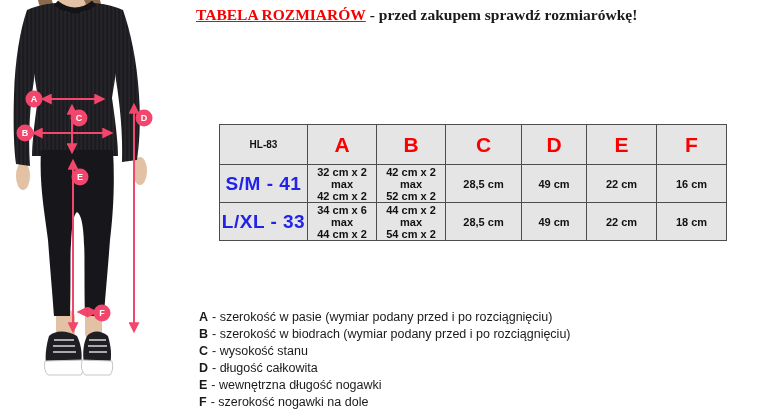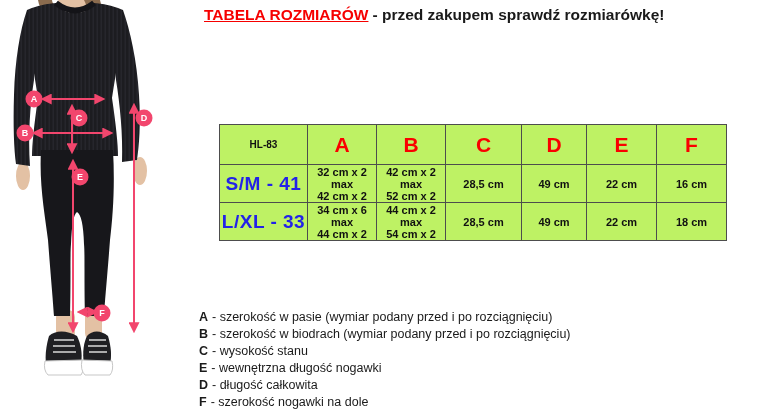--- a/index.html
+++ b/index.html
@@ -7,32 +7,32 @@
               font-family:"Liberation Sans", sans-serif; color:#1a1a1a; }
   .canvas { position:relative; width:768px; height:420px; background:#fff; }
 
   
   .photo { position:absolute; left:0; top:0; width:190px; height:420px; }
   .photo svg { display:block; }
   .marker-letter { font-family:"Liberation Sans", sans-serif; font-size:9px; font-weight:bold;
                    fill:#ffffff; text-anchor:middle; }
 
   
-  .header-block { position:absolute; left:204px; top:5px; width:560px; }
+  .header-block { position:absolute; left:196px; top:5px; width:560px;font-family:Liberation Serif, serif; }
   .headline { font-size:15.5px; font-weight:bold; line-height:20px; }
   .headline .title { color:#f60000; text-decoration:underline; }
   .headline .suffix { color:#1a1a1a; margin-left:4px; }
   .bullets { list-style:none; margin-top:6px; margin-left:22px; }
   .bullets li { font-size:13.5px; font-weight:bold; line-height:19px; position:relative; padding-left:13px; }
   .bullets li::before { content:"•"; position:absolute; left:0; top:0; }
 
   
   .size-table { position:absolute; left:219px; top:124px; border-collapse:collapse; table-layout:fixed; }
   .size-table td, .size-table th { border:1px solid #4d4d4d; text-align:center; vertical-align:middle;
-                                   padding:0; background:#bef264; }
+                                   padding:0; background:#e5e5e5; }
   .size-table tr.head td { height:40px; }
   .size-table tr.datarow td { height:38px; }
   .model-code { font-size:10px; font-weight:bold; color:#111; }
   .col-letter { font-size:21px; font-weight:bold; color:#fa0000; }
   .size-label { font-size:19px; font-weight:bold; color:#2222e8; letter-spacing:0.5px; }
   .val { font-size:11px; font-weight:bold; line-height:12px; white-space:pre-line; color:#111; }
 
   
   .legend { position:absolute; left:199px; top:309px; }
   .legend-row { font-size:12.5px; line-height:17px; color:#1a1a1a; }
@@ -185,18 +185,18 @@
       <td class="val">22 cm</td>
       <td class="val">18 cm</td>
     </tr>
   </tbody>
     </table>
 
   <div class="legend">
     <div class="legend-row"><b>A</b><span>- szerokość w pasie (wymiar podany przed i po rozciągnięciu)</span></div>
     <div class="legend-row"><b>B</b><span>- szerokość w biodrach (wymiar podany przed i po rozciągnięciu)</span></div>
     <div class="legend-row"><b>C</b><span>- wysokość stanu</span></div>
+    <div class="legend-row"><b>D</b><span>- długość całkowita</span></div>
     <div class="legend-row"><b>E</b><span>- wewnętrzna długość nogawki</span></div>
-    <div class="legend-row"><b>D</b><span>- długość całkowita</span></div>
     <div class="legend-row"><b>F</b><span>- szerokość nogawki na dole</span></div>
   </div>
 
 </div>
 
 </body></html>

